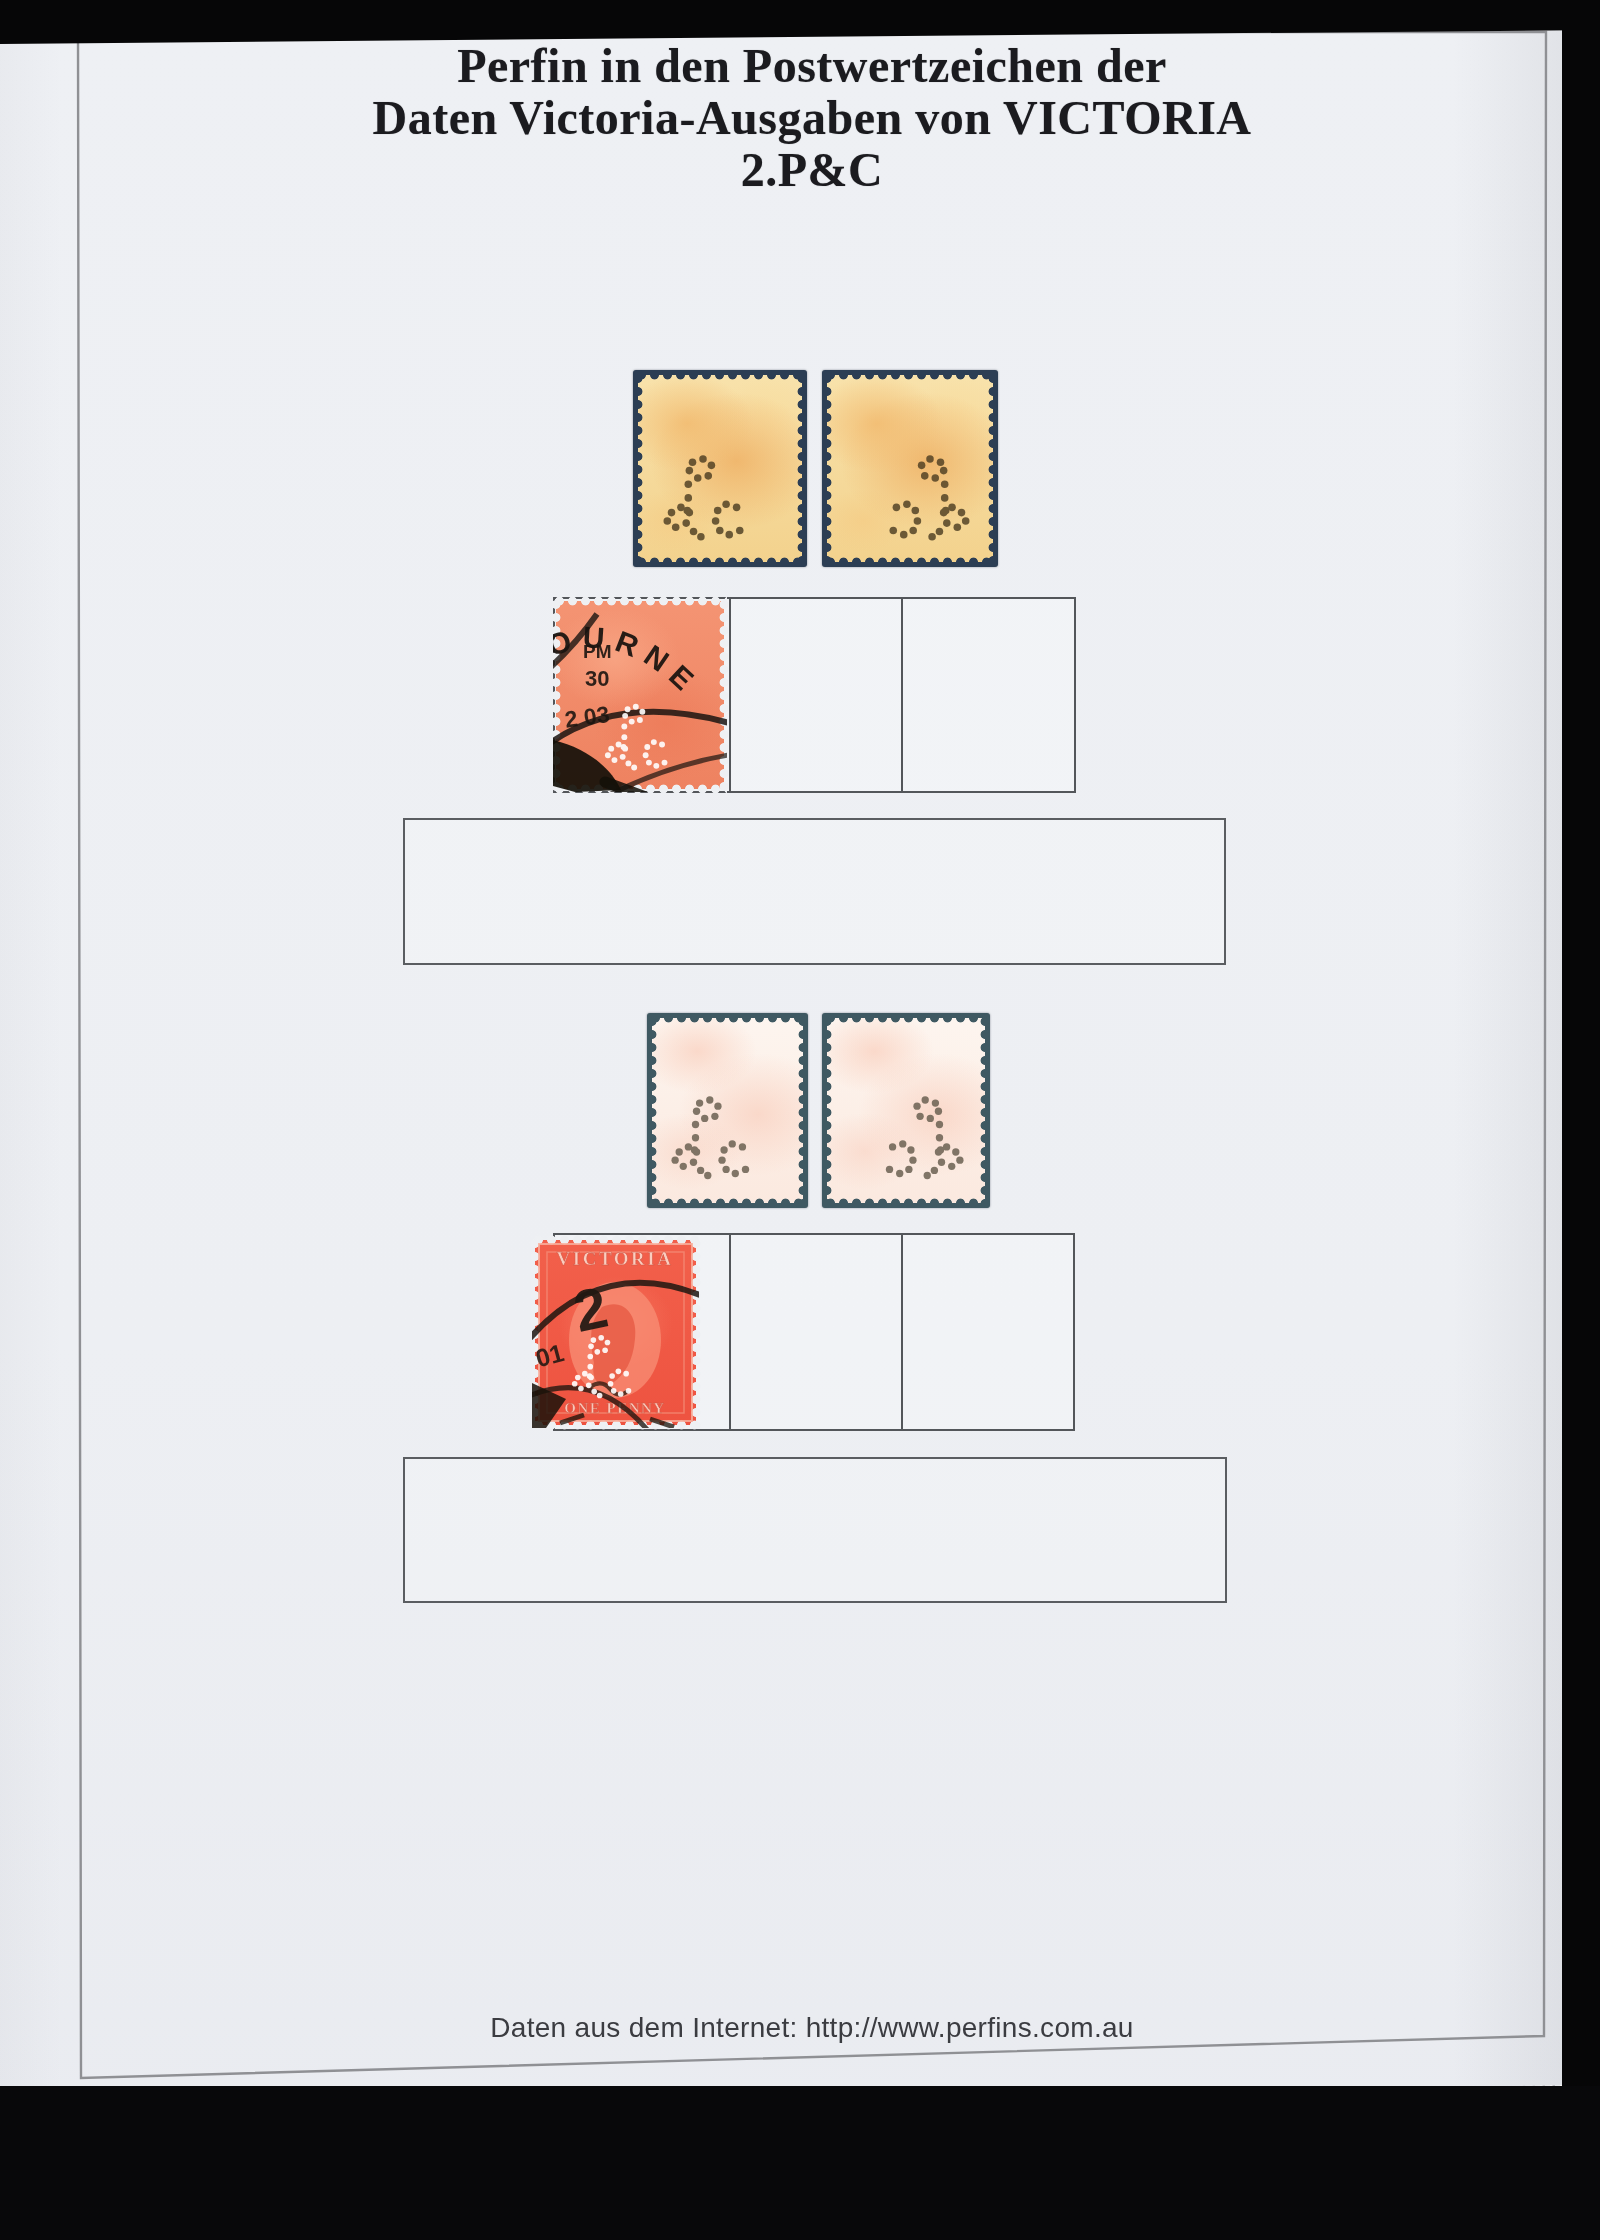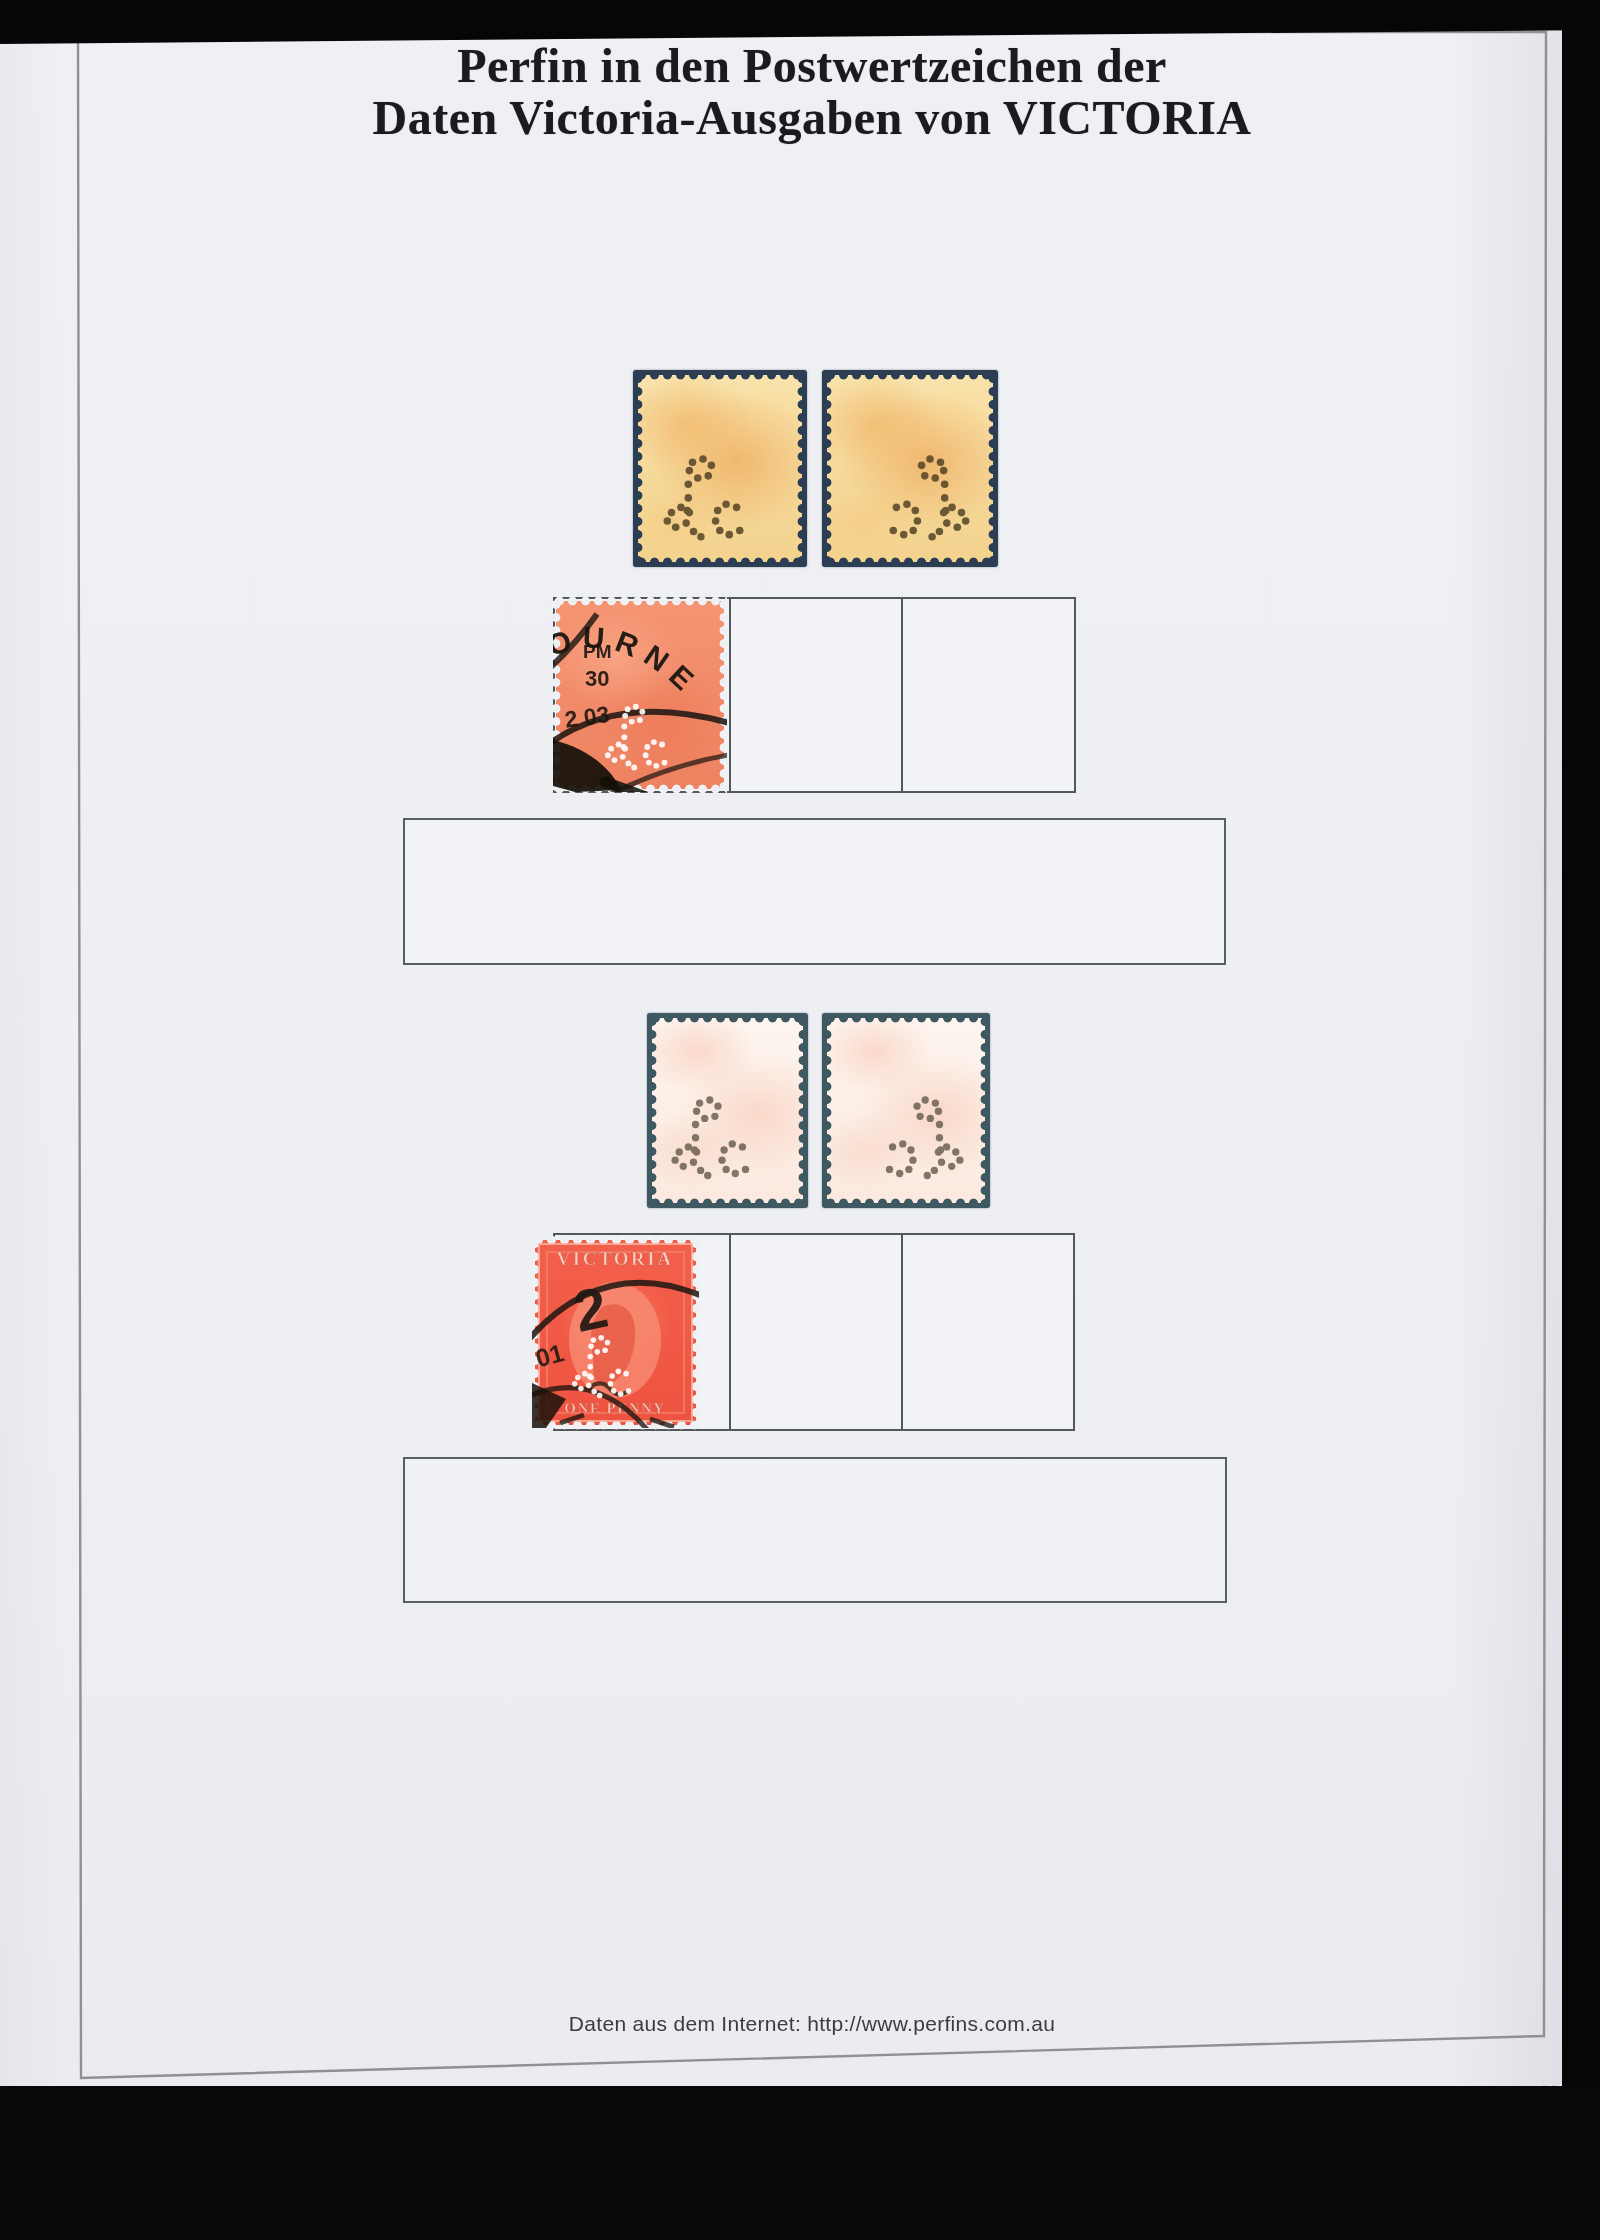--- a/index.html
+++ b/index.html
@@ -60,21 +60,21 @@
       linear-gradient(#f2604b,#ee5340);}
   .stamp svg.overlay{position:absolute;left:0;top:0;z-index:3;}
 
   
   .stamp-row{position:absolute;border:2px solid #53565a;background:rgba(255,255,255,.25);}
   .cell-divider{position:absolute;top:0;bottom:0;width:2px;background:#53565a;}
   .desc-box{position:absolute;border:2px solid #5a5d61;background:rgba(255,255,255,.2);}
 
   
   .footer-caption{position:absolute;left:78px;top:2012px;width:1468px;text-align:center;
-      font-family:"Liberation Sans",sans-serif;font-size:21px;color:#3b3c41;letter-spacing:.3px;}
+      font-family:"Liberation Sans",sans-serif;font-size:28px;color:#3b3c41;letter-spacing:.3px;}
 
   
   .top-black{position:absolute;left:0;top:0;width:1600px;height:46px;background:#060607;
       clip-path:polygon(0 0,100% 0,100% 30px,0 44px);z-index:8;}
   .right-black{position:absolute;left:1562px;top:0;width:38px;height:2240px;background:#060607;z-index:8;}
   .sleeve-strip{position:absolute;left:0;top:2080px;width:1600px;height:112px;z-index:7;
       clip-path:polygon(0 44px,100% 4px,100% 64px,0 110px);
       background:
         repeating-linear-gradient(90deg, rgba(255,255,255,.55) 0 2px, rgba(90,92,98,.38) 3px 5px, rgba(0,0,0,0) 5px 10px),
         linear-gradient(180deg,#f2f3f5,#b6b9bd 30%,#dddfe2 55%,#9a9da2 82%,#c6c8cb);}
@@ -120,20 +120,21 @@
 
   <div class="page"></div>
 
   <svg class="frame-svg" width="1600" height="2240">
     <polygon points="78,32 1546,32 1544,2036 81,2078" fill="none" stroke="#8f9094" stroke-width="2.4"></polygon>
   </svg>
 
   <div class="title-block">
     <div class="title-line">Perfin in den Postwertzeichen der</div>
     <div class="title-line">Daten Victoria-Ausgaben von VICTORIA</div>
+    <div class="title-line">2.P&amp;C</div>
   </div>
 
   <div class="stamp back back-orange" style="left:633px;top:370px;width:174px;height:197px;">
     <div class="paper paper-orange">
       <div class="perf pt"></div>
       <div class="perf pb"></div>
       <div class="perf pl"></div>
       <div class="perf pr"></div>
     </div>
     <svg class="overlay" width="174" height="197">

